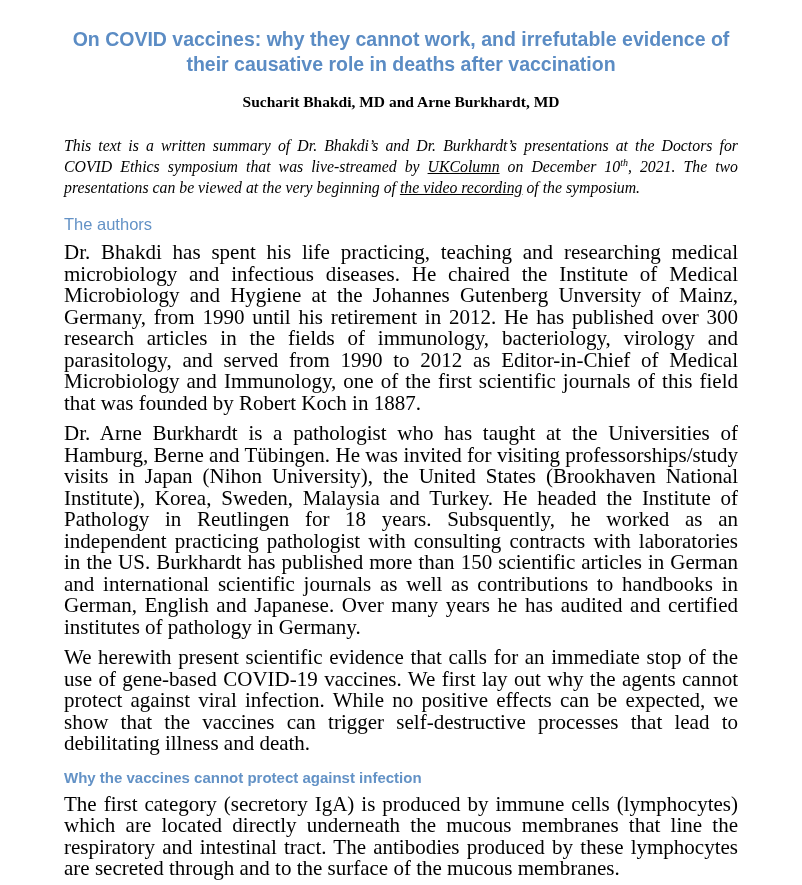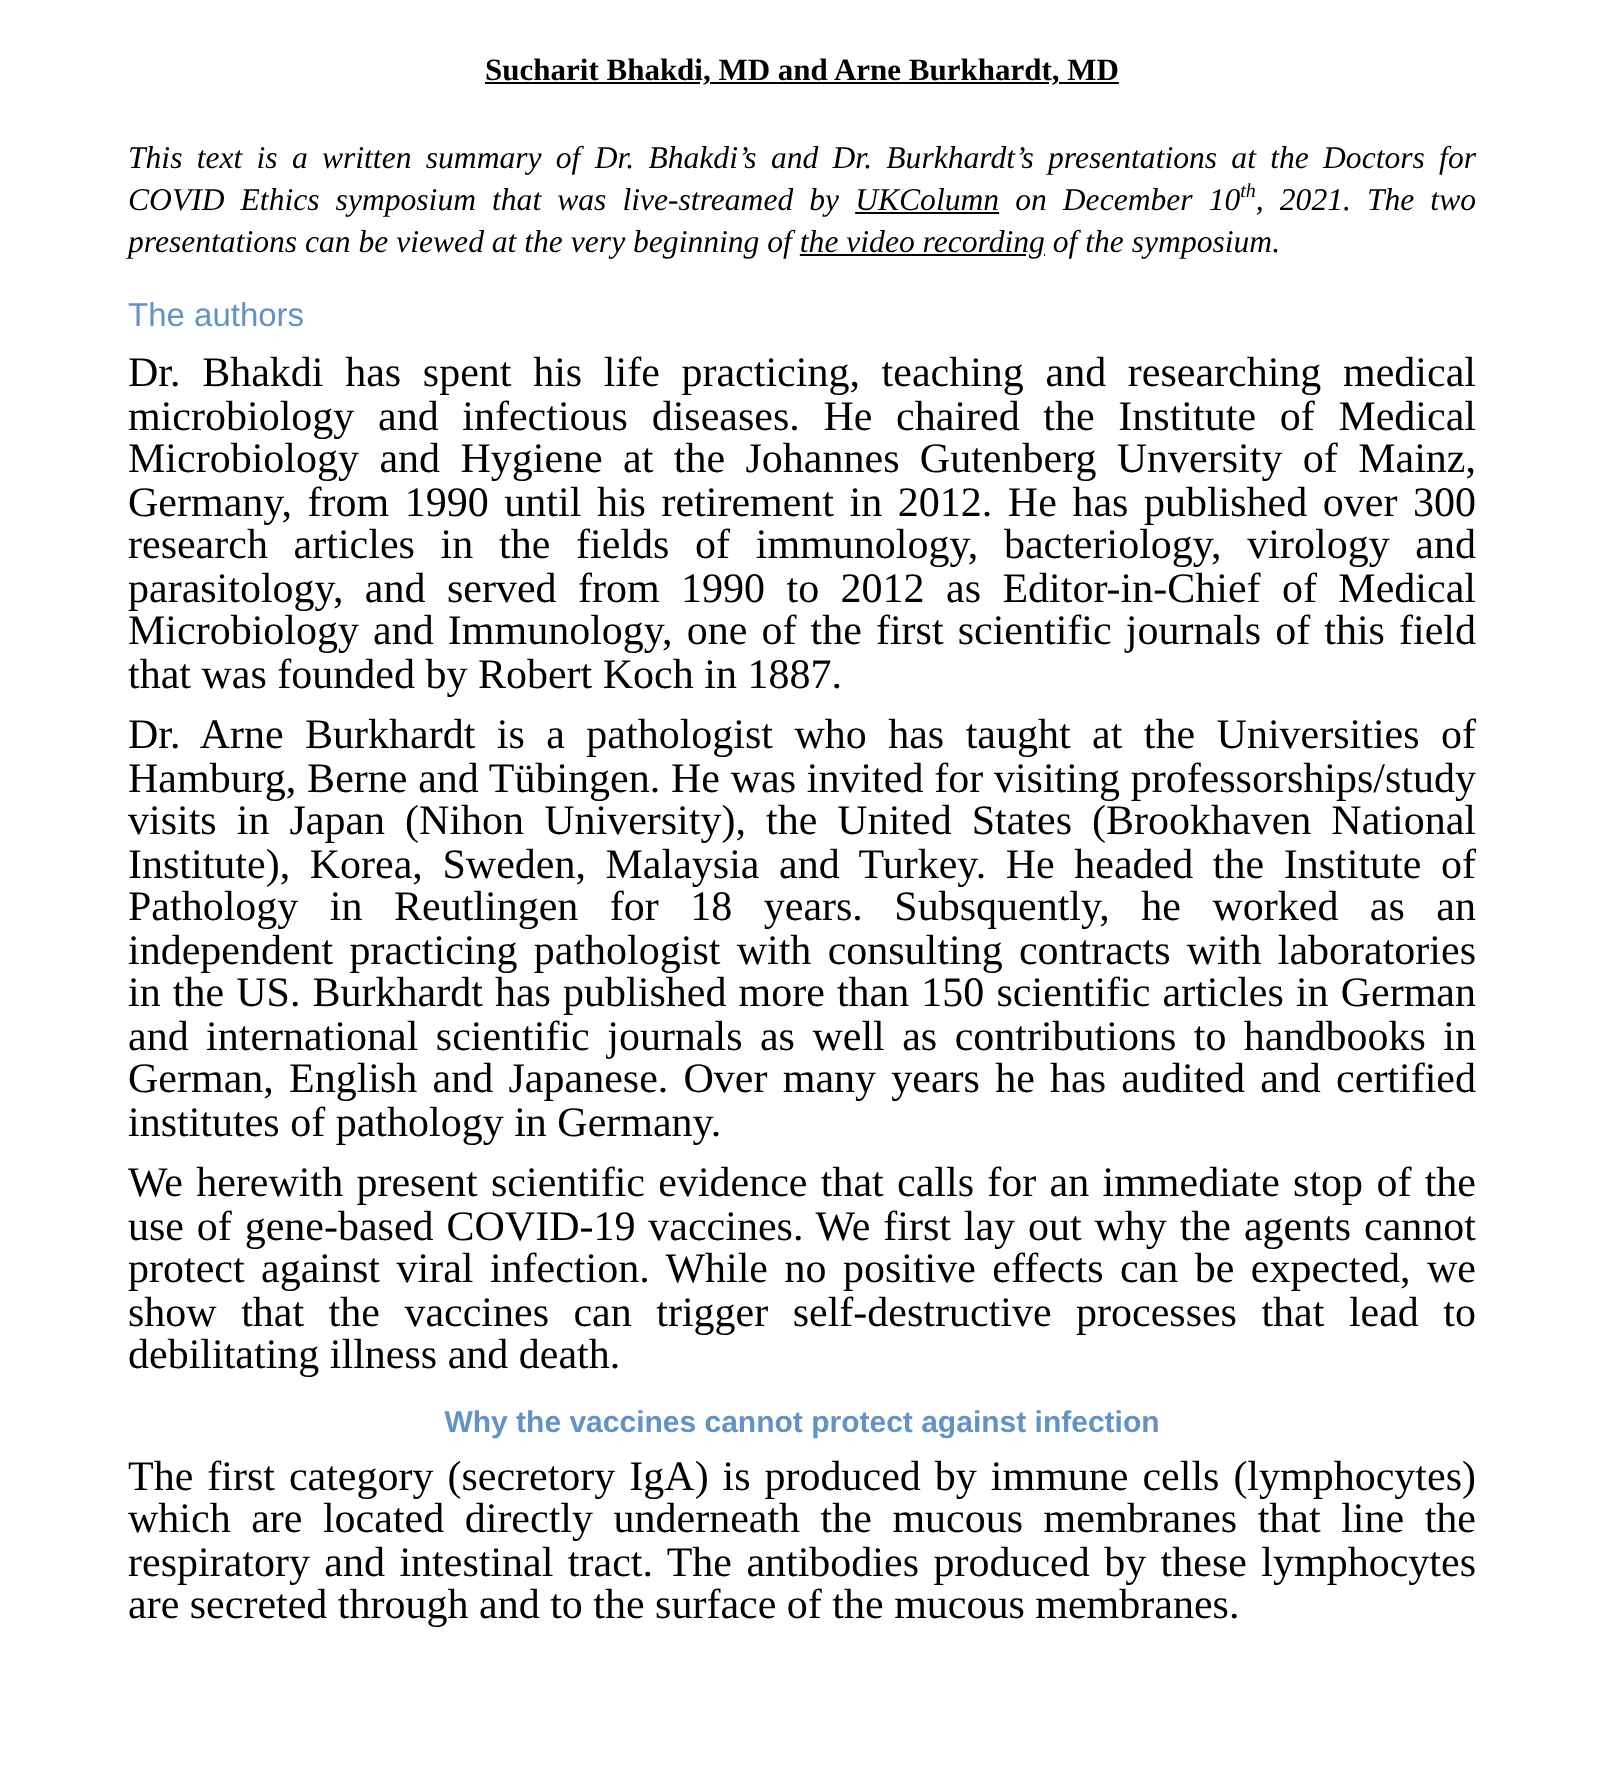--- a/index.html
+++ b/index.html
@@ -24,21 +24,20 @@
     font-weight: bold;
     color: #5b8cc4;
     text-align: center;
     margin: 0 0 16px 0;
   }
   p.authors {
     font-size: 15.5px;
     font-weight: bold;
     text-align: center;
     margin: 0 0 24px 0;
-    text-decoration: underline;
   }
   p.intro {
     font-style: italic;
     font-size: 15.8px;
     line-height: 21px;
     text-align: justify;
     margin: 0 0 16px 0;
   }
   a.doc-link {
     color: #000000;
@@ -58,34 +57,34 @@
     color: #6392c6;
     margin: 13px 0 8px 0;
   }
   h3.subsection-heading {
     font-family: "Liberation Sans", sans-serif;
     font-size: 15px;
     line-height: 19px;
     font-weight: bold;
     color: #6392c6;
     margin: 13px 0 7px 0;
-    text-align: center;
   }
   p.body-text {
     font-size: 21px;
     line-height: 21.5px;
     text-align: justify;
     margin: 0 0 9px 0;
   }
 </style>
 </head>
 <body>
 
 <div class="page">
 
+  <h1 class="doc-title">On COVID vaccines: why they cannot work, and irrefutable evidence of their causative role in deaths after vaccination</h1>
 
   <p class="authors">Sucharit Bhakdi, MD and Arne Burkhardt, MD</p>
 
   <p class="intro"><span>This text is a written summary of Dr. Bhakdi’s and Dr. Burkhardt’s presentations at the Doctors for COVID Ethics symposium that was live-streamed by </span><a class="doc-link">UKColumn</a><span> on December 10</span><sup class="date-sup">th</sup><span>, 2021. The two presentations can be viewed at the very beginning of </span><a class="doc-link">the video recording</a><span> of the symposium.</span></p>
 
   <h2 class="section-heading">The authors</h2>
   <p class="body-text">Dr. Bhakdi has spent his life practicing, teaching and researching medical microbiology and infectious diseases. He chaired the Institute of Medical Microbiology and Hygiene at the Johannes Gutenberg Unversity of Mainz, Germany, from 1990 until his retirement in 2012. He has published over 300 research articles in the fields of immunology, bacteriology, virology and parasitology, and served from 1990 to 2012 as Editor-in-Chief of Medical Microbiology and Immunology, one of the first scientific journals of this field that was founded by Robert Koch in 1887.</p>
   <p class="body-text">Dr. Arne Burkhardt is a pathologist who has taught at the Universities of Hamburg, Berne and Tübingen. He was invited for visiting professorships/study visits in Japan (Nihon University), the United States (Brookhaven National Institute), Korea, Sweden, Malaysia and Turkey. He headed the Institute of Pathology in Reutlingen for 18 years. Subsquently, he worked as an independent practicing pathologist with consulting contracts with laboratories in the US. Burkhardt has published more than 150 scientific articles in German and international scientific journals as well as contributions to handbooks in German, English and Japanese. Over many years he has audited and certified institutes of pathology in Germany.</p>
 
   <p class="body-text">We herewith present scientific evidence that calls for an immediate stop of the use of gene-based COVID-19 vaccines. We first lay out why the agents cannot protect against viral infection. While no positive effects can be expected, we show that the vaccines can trigger self-destructive processes that lead to debilitating illness and death.</p>

